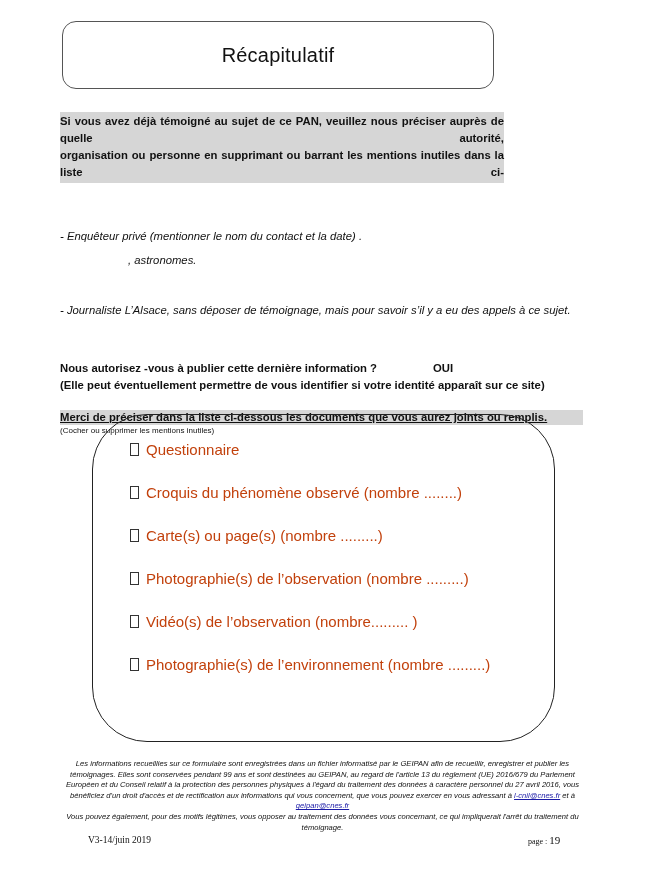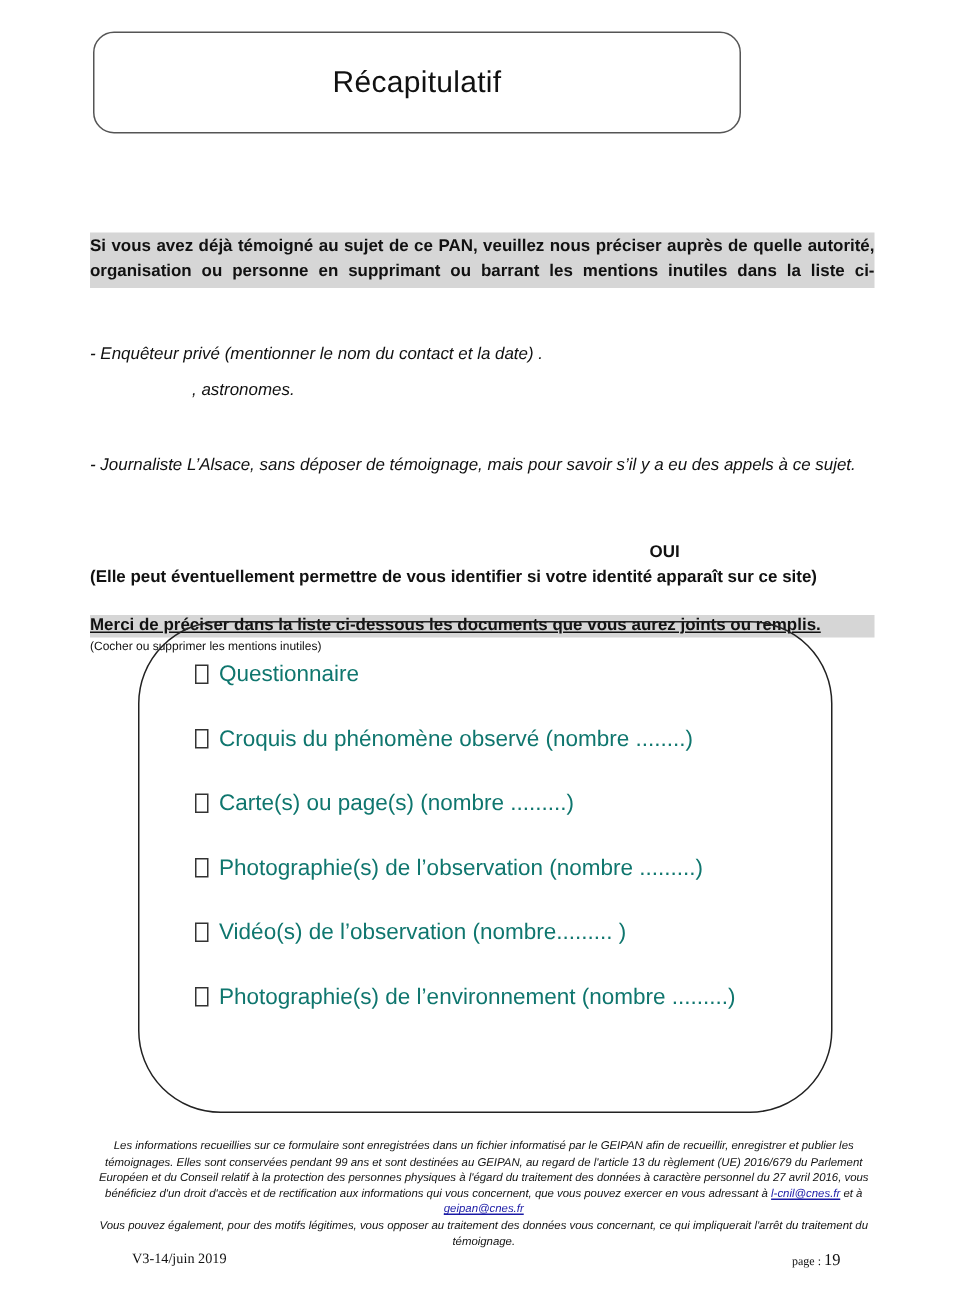--- a/index.html
+++ b/index.html
@@ -3,38 +3,38 @@
   <meta charset="utf-8">
   <style>
     html, body { margin: 0; padding: 0; background: #ffffff; }
     body { width: 645px; height: 872px; position: relative; overflow: hidden;
            font-family: "Liberation Sans", sans-serif; color: #111; }
     .abs { position: absolute; }
     .title-box { left: 62px; top: 21px; width: 432px; height: 68px;
                  border: 1.3px solid #555; border-radius: 14px; box-sizing: border-box;
                  display: flex; align-items: center; justify-content: center; }
     .title-box span { font-size: 20px; letter-spacing: 0.2px; color: #111; }
-    .intro { left: 60px; top: 112px; width: 523px; background: #d6d6d6;
+    .intro { left: 60px; top: 112px; width: 444px; background: #d6d6d6;
              font-size: 11.3px; font-weight: bold; line-height: 17px;
-             text-align: justify; padding: 1px 0 2px 0; margin-top: 43px; }
+             text-align: justify; padding: 1px 0 2px 0; }
     .intro span { display: block; }
     .line-italic { font-style: italic; font-size: 11.3px; }
     .l1 { left: 60px; top: 230px; }
     .l2 { left: 128px; top: 254px; }
     .l3 { left: 60px; top: 300px; width: 522px; text-align: justify; line-height: 21px; }
     .q1 { left: 60px; top: 362px; font-size: 11.3px; font-weight: bold; width: 540px; }
     .q1 .oui { position: absolute; left: 373px; top: 0; }
     .q2 { left: 60px; top: 379px; font-size: 11.3px; font-weight: bold; }
     .merci { left: 60px; top: 410px; width: 523px; background: #d6d6d6;
              font-size: 11.3px; font-weight: bold; height: 15px; line-height: 15px; }
     .merci span { text-decoration: underline; text-align: right; }
     .cocher { left: 60px; top: 426px; font-size: 8px; }
     .list-box { left: 92px; top: 414px; width: 463px; height: 328px;
                 border: 1.2px solid #222; border-radius: 55px; box-sizing: border-box; }
-    .item { left: 130px; font-size: 15px; color: #0f766e; display: flex; align-items: center; }
+    .item { left: 130px; font-size: 15px; color: #c2410c; display: flex; align-items: center; }
     .cb { display: inline-block; width: 9px; height: 13px; border: 1px solid #333;
           margin-right: 7px; box-sizing: border-box; }
     .footer { left: 60px; top: 759px; width: 525px; text-align: center;
               font-size: 7.6px; font-style: italic; line-height: 10.6px; color: #111; }
     .footer a { color: #1a1aa6; text-decoration: underline; }
     .version { left: 88px; top: 835px; font-family: "Liberation Serif", serif; font-size: 9.5px; }
     .page { left: 528px; top: 834px; font-family: "Liberation Serif", serif; font-size: 8px; }
     .page b { font-size: 11px; font-weight: normal; }
   </style>
 </head>
@@ -47,20 +47,21 @@
 <div class="abs intro">
   <span style="text-align:justify;text-align-last:justify;">Si vous avez déjà témoigné au sujet de ce PAN, veuillez nous préciser auprès de quelle autorité,</span>
   <span style="text-align:justify;text-align-last:justify;">organisation ou personne en supprimant ou barrant les mentions inutiles dans la liste ci-</span>
 </div>
 
 <div class="abs line-italic l1">- Enquêteur privé (mentionner le nom du contact et la date) .</div>
 <div class="abs line-italic l2">, astronomes.</div>
 <div class="abs line-italic l3">- Journaliste L’Alsace, sans déposer de témoignage, mais pour savoir s’il y a eu des appels à ce sujet.</div>
 
 <div class="abs q1">
+  <span>Nous autorisez -vous à publier cette dernière information ?</span>
   <span class="oui">OUI</span>
 </div>
 <div class="abs q2">(Elle peut éventuellement permettre de vous identifier si votre identité apparaît sur ce site)</div>
 
 <div class="abs merci">
   <span>Merci de préciser dans la liste ci-dessous les documents que vous aurez joints ou remplis.</span>
 </div>
 <div class="abs cocher">(Cocher ou supprimer les mentions inutiles)</div>
 
 <div class="abs list-box"></div>

